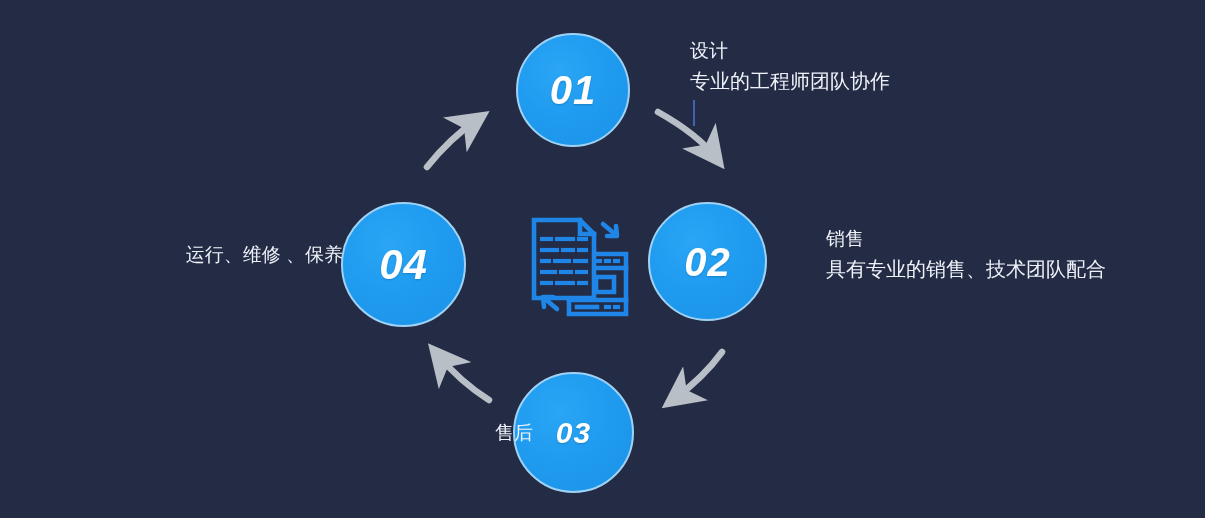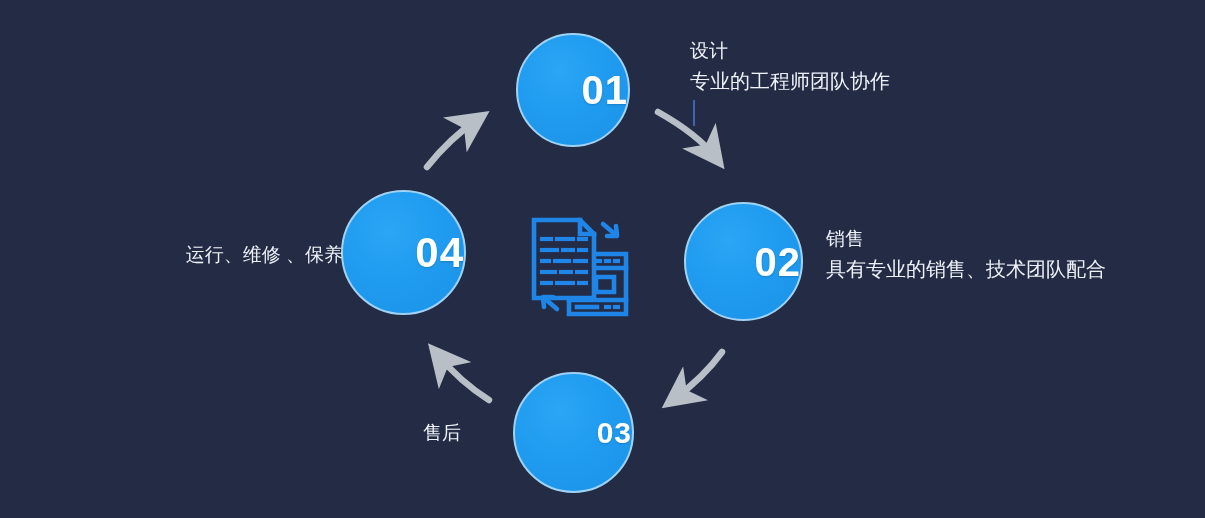--- a/index.html
+++ b/index.html
@@ -22,35 +22,36 @@
 
   
   .node {
     position: absolute;
     border-radius: 50%;
     background: radial-gradient(circle at 38% 32%, #2ba6f5 0%, #1f9bf0 45%, #1b93e8 100%);
     border: 2px solid #9fd2f5;
     box-sizing: border-box;
     display: flex;
     align-items: center;
-    justify-content: flex-end;
+    justify-content: center;
+    font-style: italic;
   }
   .node-num {
     font-size: 40px;
     font-weight: bold;
     color: #ffffff;
     letter-spacing: 1px;
     line-height: 1;
     text-shadow: 0 1px 2px rgba(0,0,0,0.18);
   }
 
   #node-01 { left: 516px; top: 33px;  width: 114px; height: 114px; }
-  #node-02 { left: 684px; top: 202px; width: 119px; height: 119px; }
+  #node-02 { left: 648px; top: 202px; width: 119px; height: 119px; }
   #node-03 { left: 513px; top: 372px; width: 121px; height: 121px; }
-  #node-04 { left: 341px; top: 190px; width: 125px; height: 125px; }
+  #node-04 { left: 341px; top: 202px; width: 125px; height: 125px; }
 
   #node-04 .node-num { font-size: 42px; }
   #node-03 .node-num { font-size: 30px; }
 
   
   .label {
     position: absolute;
     color: #eef2f8;
     line-height: 1.35;
   }
@@ -61,21 +62,21 @@
     white-space: nowrap;
   }
   .label .desc {
     font-size: 20px;
     display: block;
     white-space: nowrap;
   }
 
   #label-01 { left: 690px; top: 38px;  text-align: left; }
   #label-02 { left: 826px; top: 226px; text-align: left; }
-  #label-03 { right: 744px; top: 420px; text-align: right; }
+  #label-03 { right: 672px; top: 420px; text-align: right; }
   #label-04 { right: 862px; top: 242px; text-align: right; }
 
   
   .arrow-layer {
     position: absolute;
     left: 0; top: 0;
     width: 1205px;
     height: 518px;
     pointer-events: none;
   }

